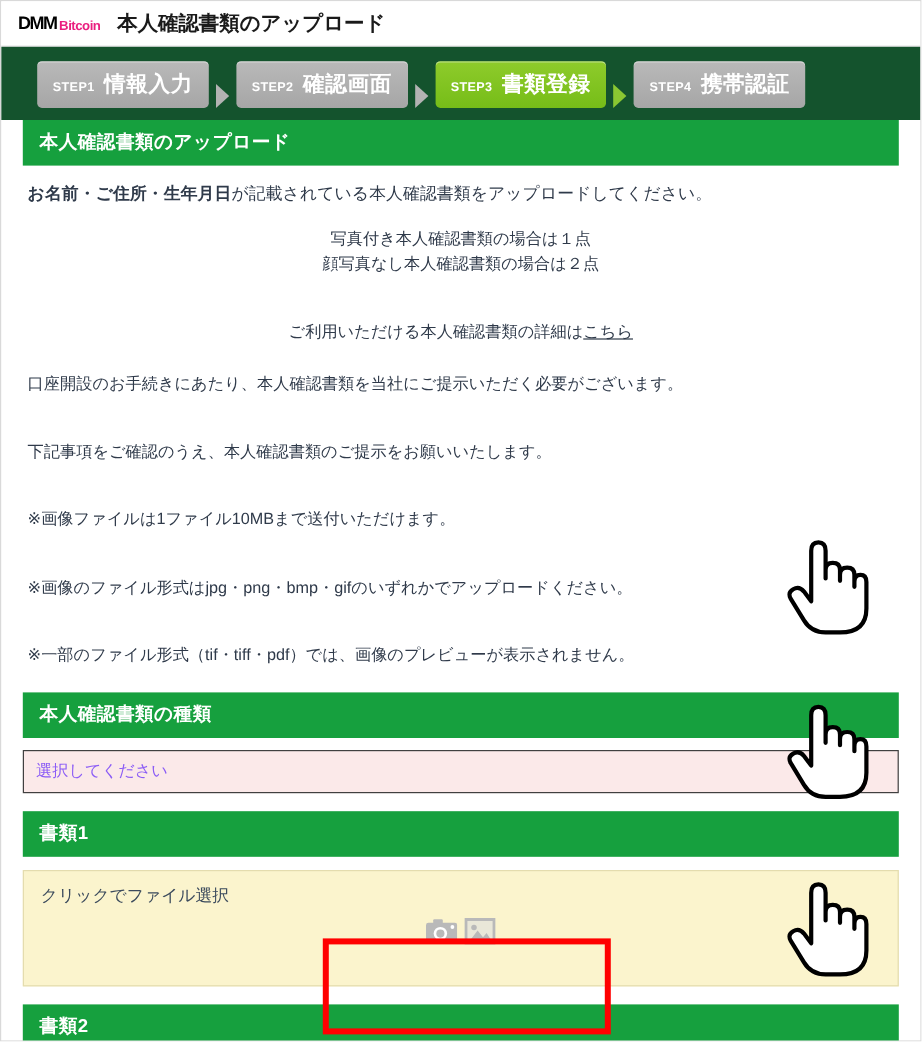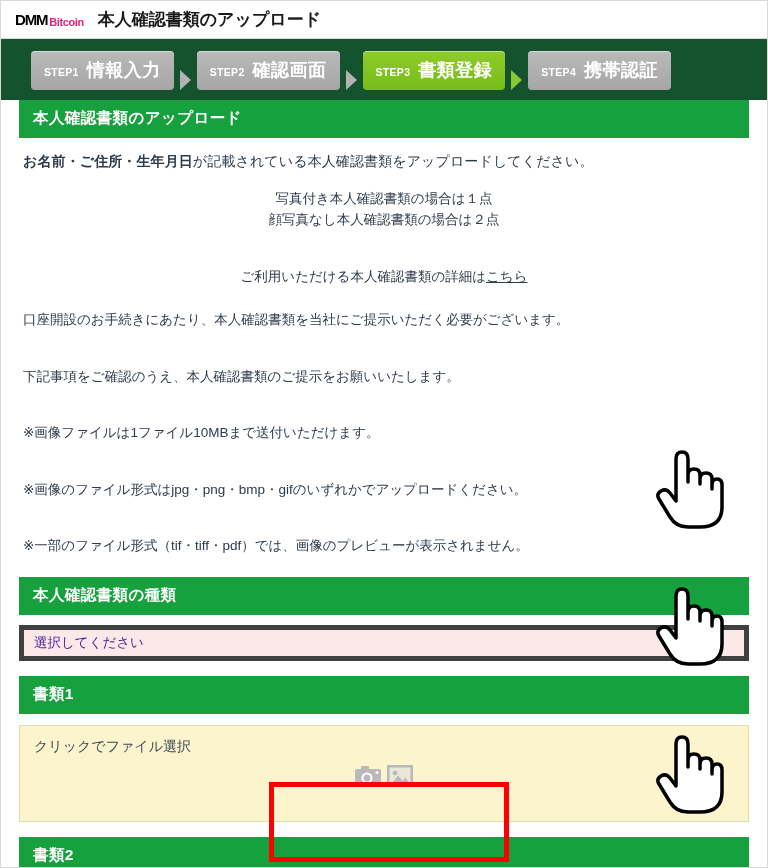--- a/index.html
+++ b/index.html
@@ -143,23 +143,23 @@
   .para.block1 { margin-top: 22px; }
   .notes { margin-top: 20px; }
   .notes div { line-height: 1.52; margin-top: 36px; }
 
   
   .select-wrap { margin-top: 10px; }
   .doc-select {
     width: 100%;
     height: 36px;
     background: #fbe9e9;
-    border: 5px solid #404040;
+    border: 1px solid #404040;
     font-size: 13.5px;
-    color: #4c1d95;
+    color: #8b5cf6;
     padding: 0 10px;
     font-family: "Liberation Sans", "DejaVu Sans", sans-serif;
     -webkit-appearance: none;
     appearance: none;
     border-radius: 0;
   }
 
   .sec-head.mt14 { margin-top: 15px; }
 
   

